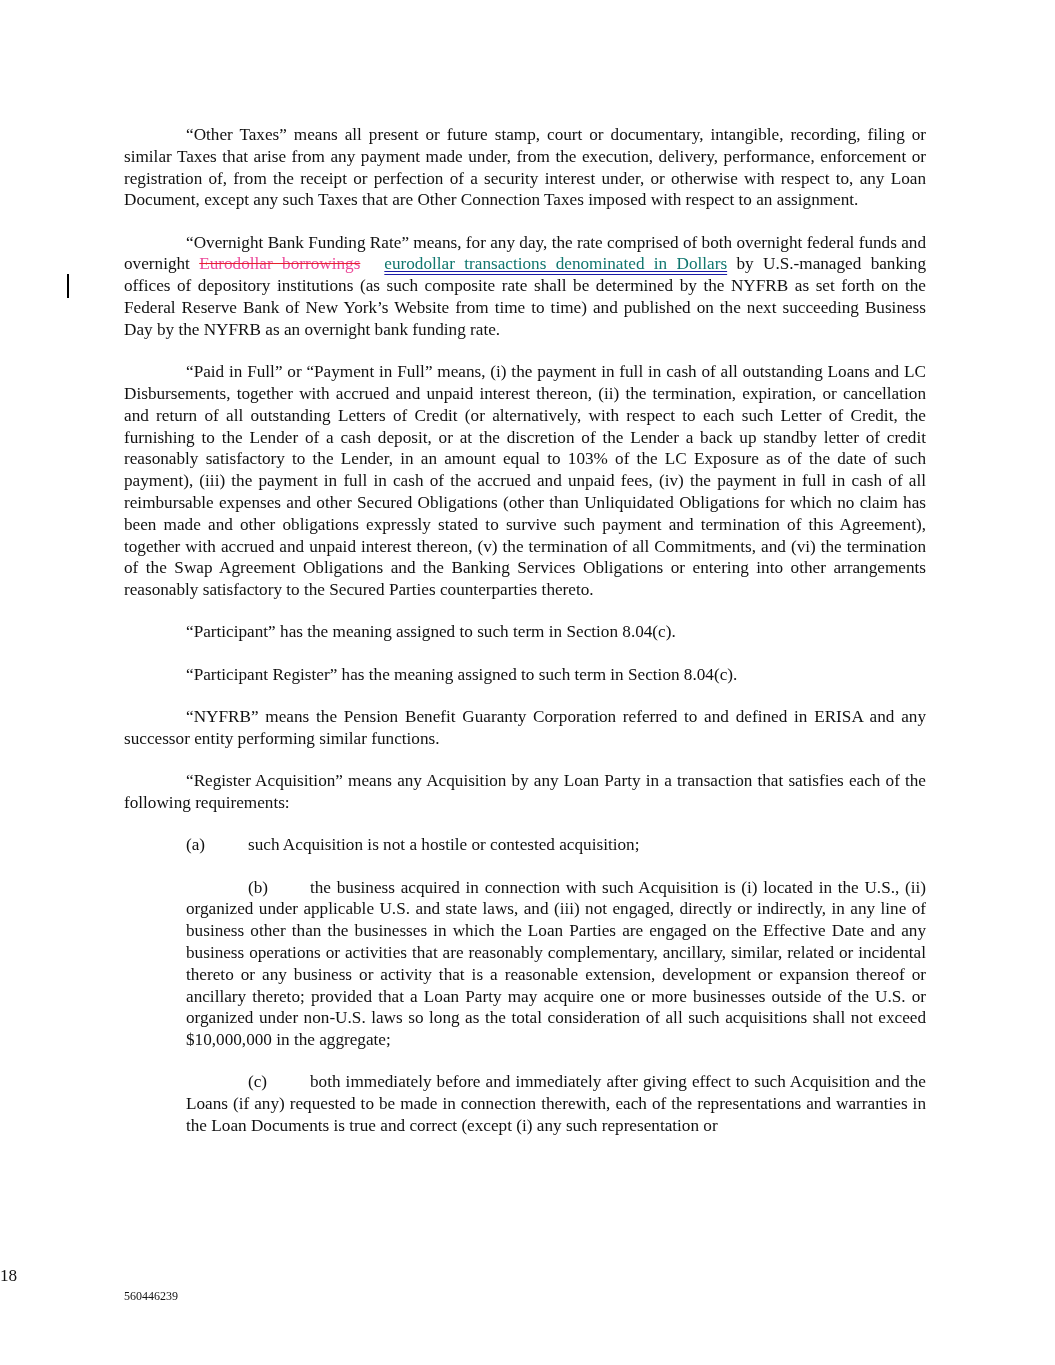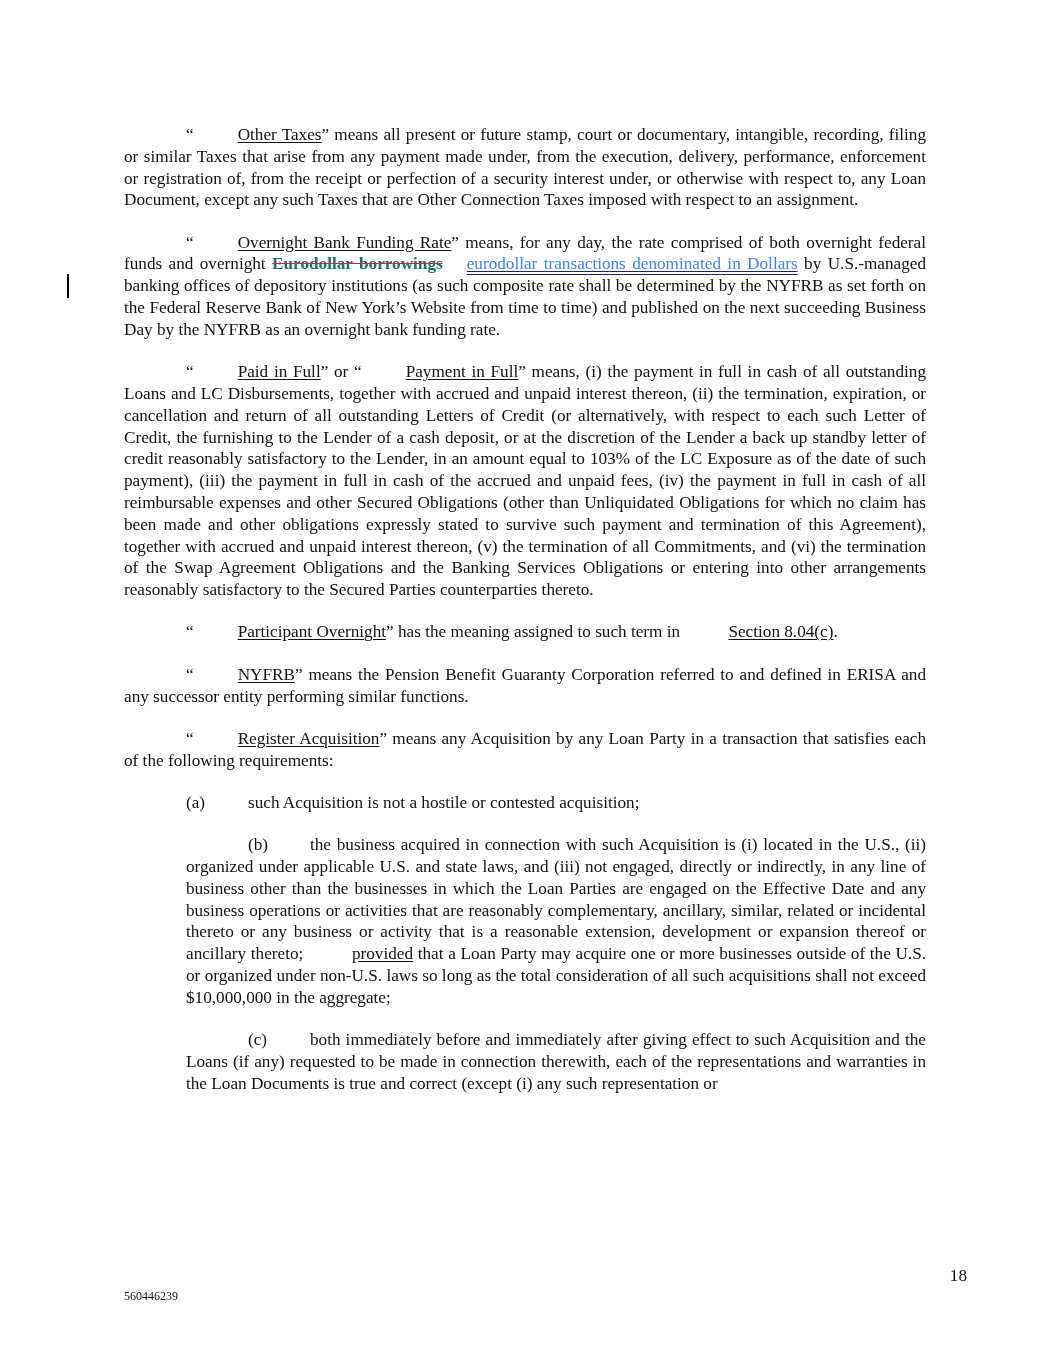--- a/index.html
+++ b/index.html
@@ -1,43 +1,44 @@
 <!DOCTYPE html>
 <html><head>
 <meta charset="utf-8">
 <style>
   html, body { margin: 0; padding: 0; background: #ffffff; }
   body { width: 1055px; height: 1365px; position: relative; overflow: hidden;
          font-family: "Liberation Serif", "DejaVu Serif", serif; color: #111; }
   .page { position: absolute; left: 124px; top: 124px; width: 802px; font-size: 17.2px; line-height: 21.8px; }
   .para { text-align: justify; margin: 0 0 20.5px 0; text-indent: 62px; }
-  .u { text-decoration: underline; text-underline-offset: 2px; margin-left: 44px; }
-  .del { color: #0f766e; text-decoration: line-through; text-decoration-color: #e8212a; font-weight: bold; }
-  .ins { color: #3b82f6; text-decoration: underline double; text-decoration-color: #1a1aa6; text-underline-offset: 2px; padding-left: 24px; }
+  .u { text-underline-offset: 2px; }
+  .del { color: #ec4899; text-decoration: line-through; text-decoration-color: #e8212a; }
+  .ins { color: #0f766e; text-decoration: underline double; text-decoration-color: #1a1aa6; text-underline-offset: 2px; padding-left: 24px; }
   .subpara { margin-left: 62px; text-align: justify; margin-bottom: 20.5px; text-indent: 62px; }
   .subpara .lbl { display: inline-block; width: 62px; text-indent: 0; }
   .change-bar { position: absolute; left: 67px; top: 274px; width: 2px; height: 24px; background: #000; }
-  .page-num { position: absolute; left: 0; width: 967px; top: 1266px; text-align: right; font-size: 17.2px; }
+  .page-num { position: absolute; left: 0; width: 967px; top: 1266px; text-align: left; font-size: 17.2px; }
   .doc-id { position: absolute; left: 124px; top: 1289px; font-size: 12px; }
 </style>
 </head>
 <body>
 
 <div class="change-bar"></div>
 
 <div class="page">
 
   <p class="para"><span>“</span><span class="u">Other Taxes</span><span>” means all present or future stamp, court or documentary, intangible, recording, filing or similar Taxes that arise from any payment made under, from the execution, delivery, performance, enforcement or registration of, from the receipt or perfection of a security interest under, or otherwise with respect to, any Loan Document, except any such Taxes that are Other Connection Taxes imposed with respect to an assignment.</span></p>
 
   <p class="para"><span>“</span><span class="u">Overnight Bank Funding Rate</span><span>” means, for any day, the rate comprised of both overnight federal funds and overnight </span><span class="del">Eurodollar borrowings</span><span class="ins">eurodollar transactions denominated in Dollars</span><span> by U.S.-managed banking offices of depository institutions (as such composite rate shall be determined by the NYFRB as set forth on the Federal Reserve Bank of New York’s Website from time to time) and published on the next succeeding Business Day by the NYFRB as an overnight bank funding rate.</span></p>
 
   <p class="para"><span>“</span><span class="u">Paid in Full</span><span>” or “</span><span class="u">Payment in Full</span><span>” means, (i) the payment in full in cash of all outstanding Loans and LC Disbursements, together with accrued and unpaid interest thereon, (ii) the termination, expiration, or cancellation and return of all outstanding Letters of Credit (or alternatively, with respect to each such Letter of Credit, the furnishing to the Lender of a cash deposit, or at the discretion of the Lender a back up standby letter of credit reasonably satisfactory to the Lender, in an amount equal to 103% of the LC Exposure as of the date of such payment), (iii) the payment in full in cash of the accrued and unpaid fees, (iv) the payment in full in cash of all reimbursable expenses and other Secured Obligations (other than Unliquidated Obligations for which no claim has been made and other obligations expressly stated to survive such payment and termination of this Agreement), together with accrued and unpaid interest thereon, (v) the termination of all Commitments, and (vi) the termination of the Swap Agreement Obligations and the Banking Services Obligations or entering into other arrangements reasonably satisfactory to the Secured Parties counterparties thereto.</span></p>
 
+  <p class="para"><span>“</span><span class="u">Participant</span><span>” has the meaning assigned to such term in </span><span class="u">Section 8.04(c)</span><span>.</span></p>
 
-  <p class="para"><span>“</span><span class="u">Participant Overnight</span><span>” has the meaning assigned to such term in </span><span class="u">Section 8.04(c)</span><span>.</span></p>
+  <p class="para"><span>“</span><span class="u">Participant Register</span><span>” has the meaning assigned to such term in </span><span class="u">Section 8.04(c)</span><span>.</span></p>
 
   <p class="para"><span>“</span><span class="u">NYFRB</span><span>” means the Pension Benefit Guaranty Corporation referred to and defined in ERISA and any successor entity performing similar functions.</span></p>
 
   <p class="para"><span>“</span><span class="u">Register Acquisition</span><span>” means any Acquisition by any Loan Party in a transaction that satisfies each of the following requirements:</span></p>
 
   <p class="subpara" style="text-indent:0;"><span class="lbl">(a)</span><span>such Acquisition is not a hostile or contested acquisition;</span></p>
 
   <p class="subpara"><span class="lbl">(b)</span><span>the business acquired in connection with such Acquisition is (i) located in the U.S., (ii) organized under applicable U.S. and state laws, and (iii) not engaged, directly or indirectly, in any line of business other than the businesses in which the Loan Parties are engaged on the Effective Date and any business operations or activities that are reasonably complementary, ancillary, similar, related or incidental thereto or any business or activity that is a reasonable extension, development or expansion thereof or ancillary thereto; </span><span class="u">provided</span><span> that a Loan Party may acquire one or more businesses outside of the U.S. or organized under non-U.S. laws so long as the total consideration of all such acquisitions shall not exceed $10,000,000 in the aggregate;</span></p>
 
   <p class="subpara"><span class="lbl">(c)</span><span>both immediately before and immediately after giving effect to such Acquisition and the Loans (if any) requested to be made in connection therewith, each of the representations and warranties in the Loan Documents is true and correct (except (i) any such representation or</span></p>

